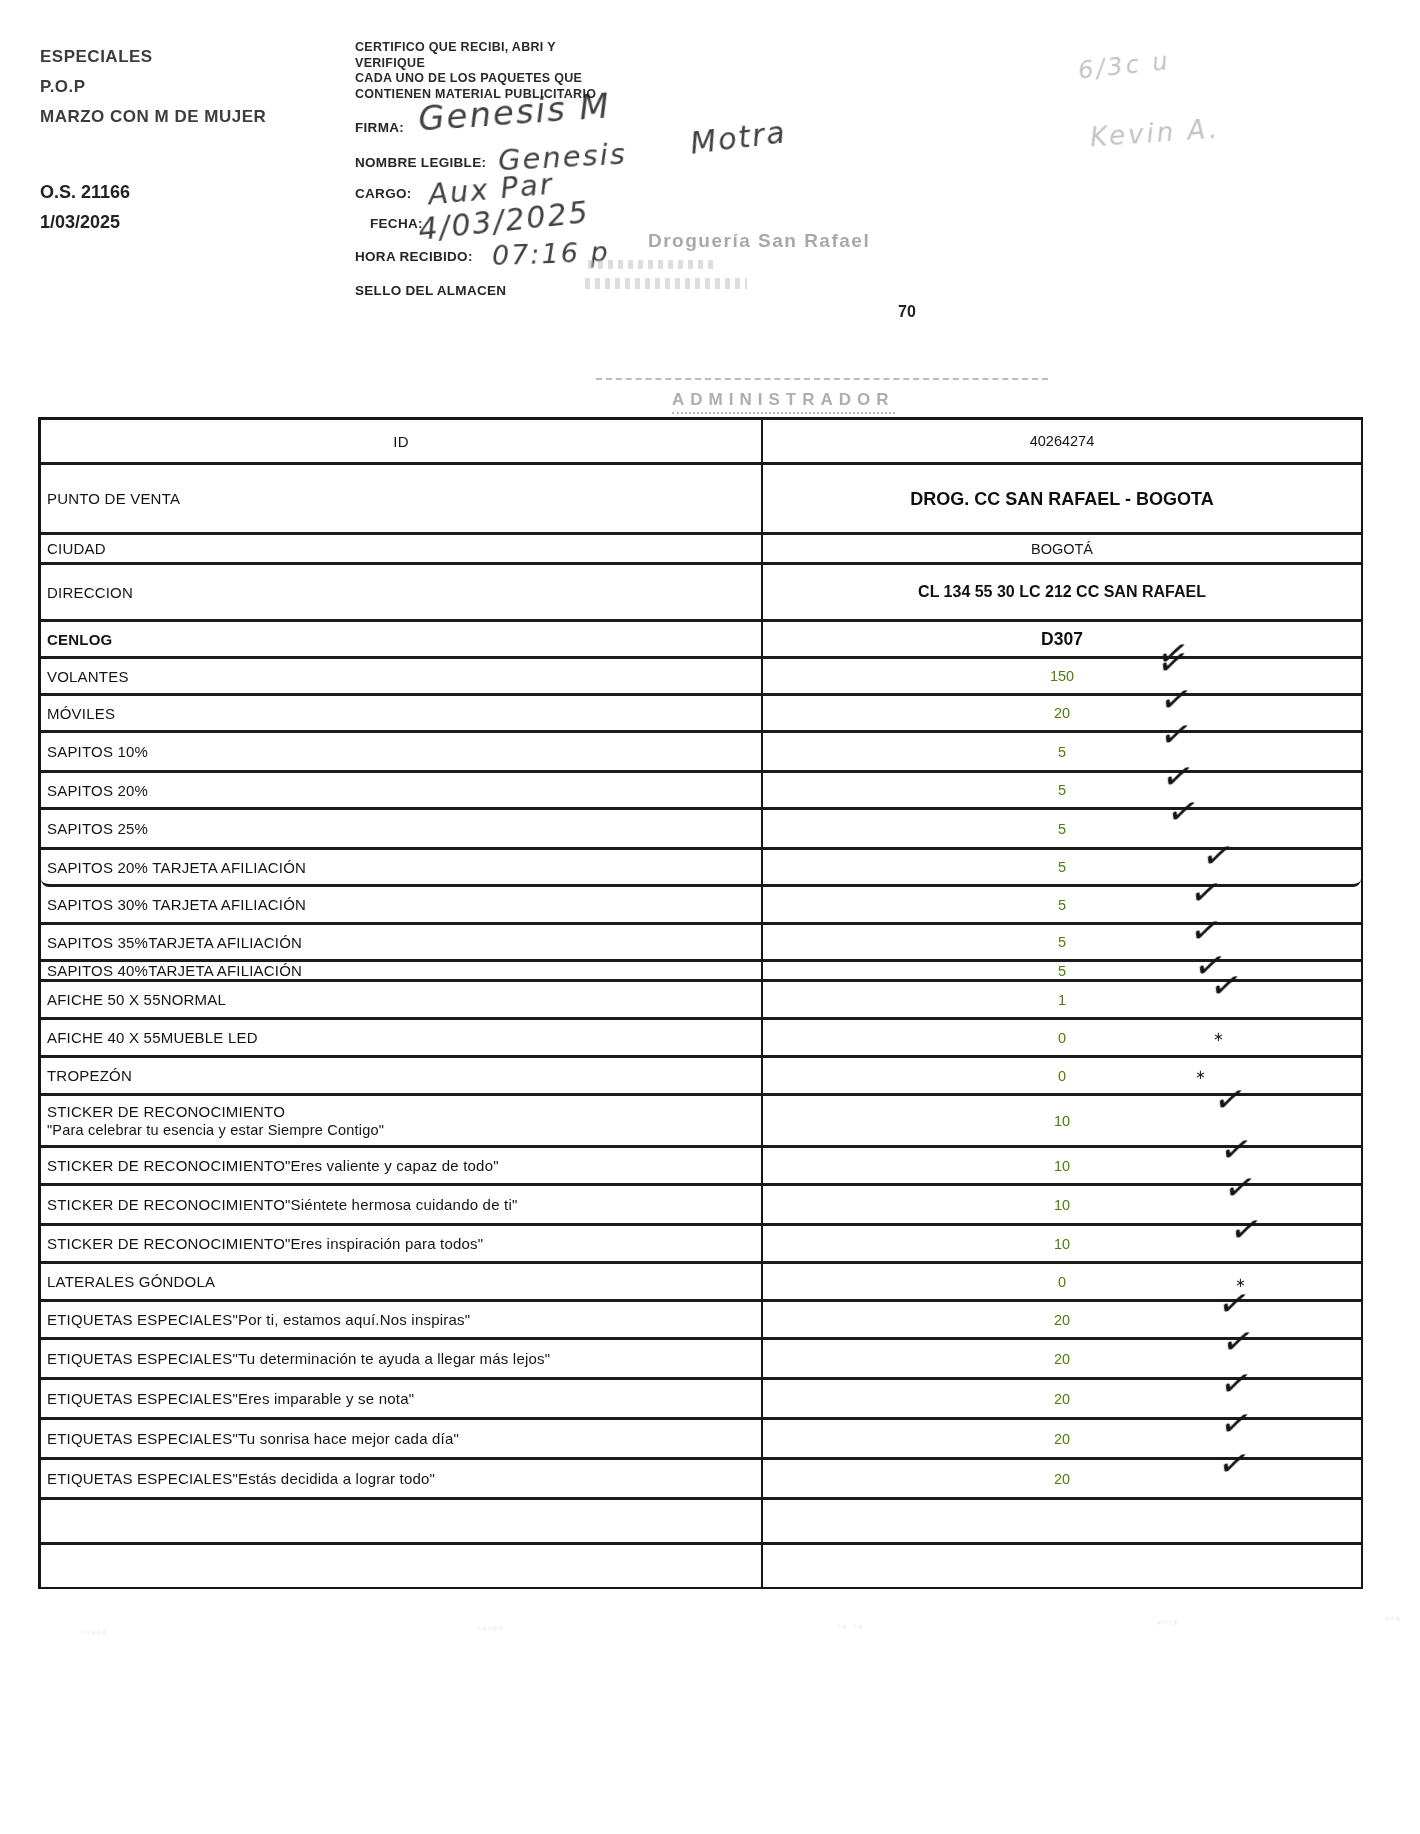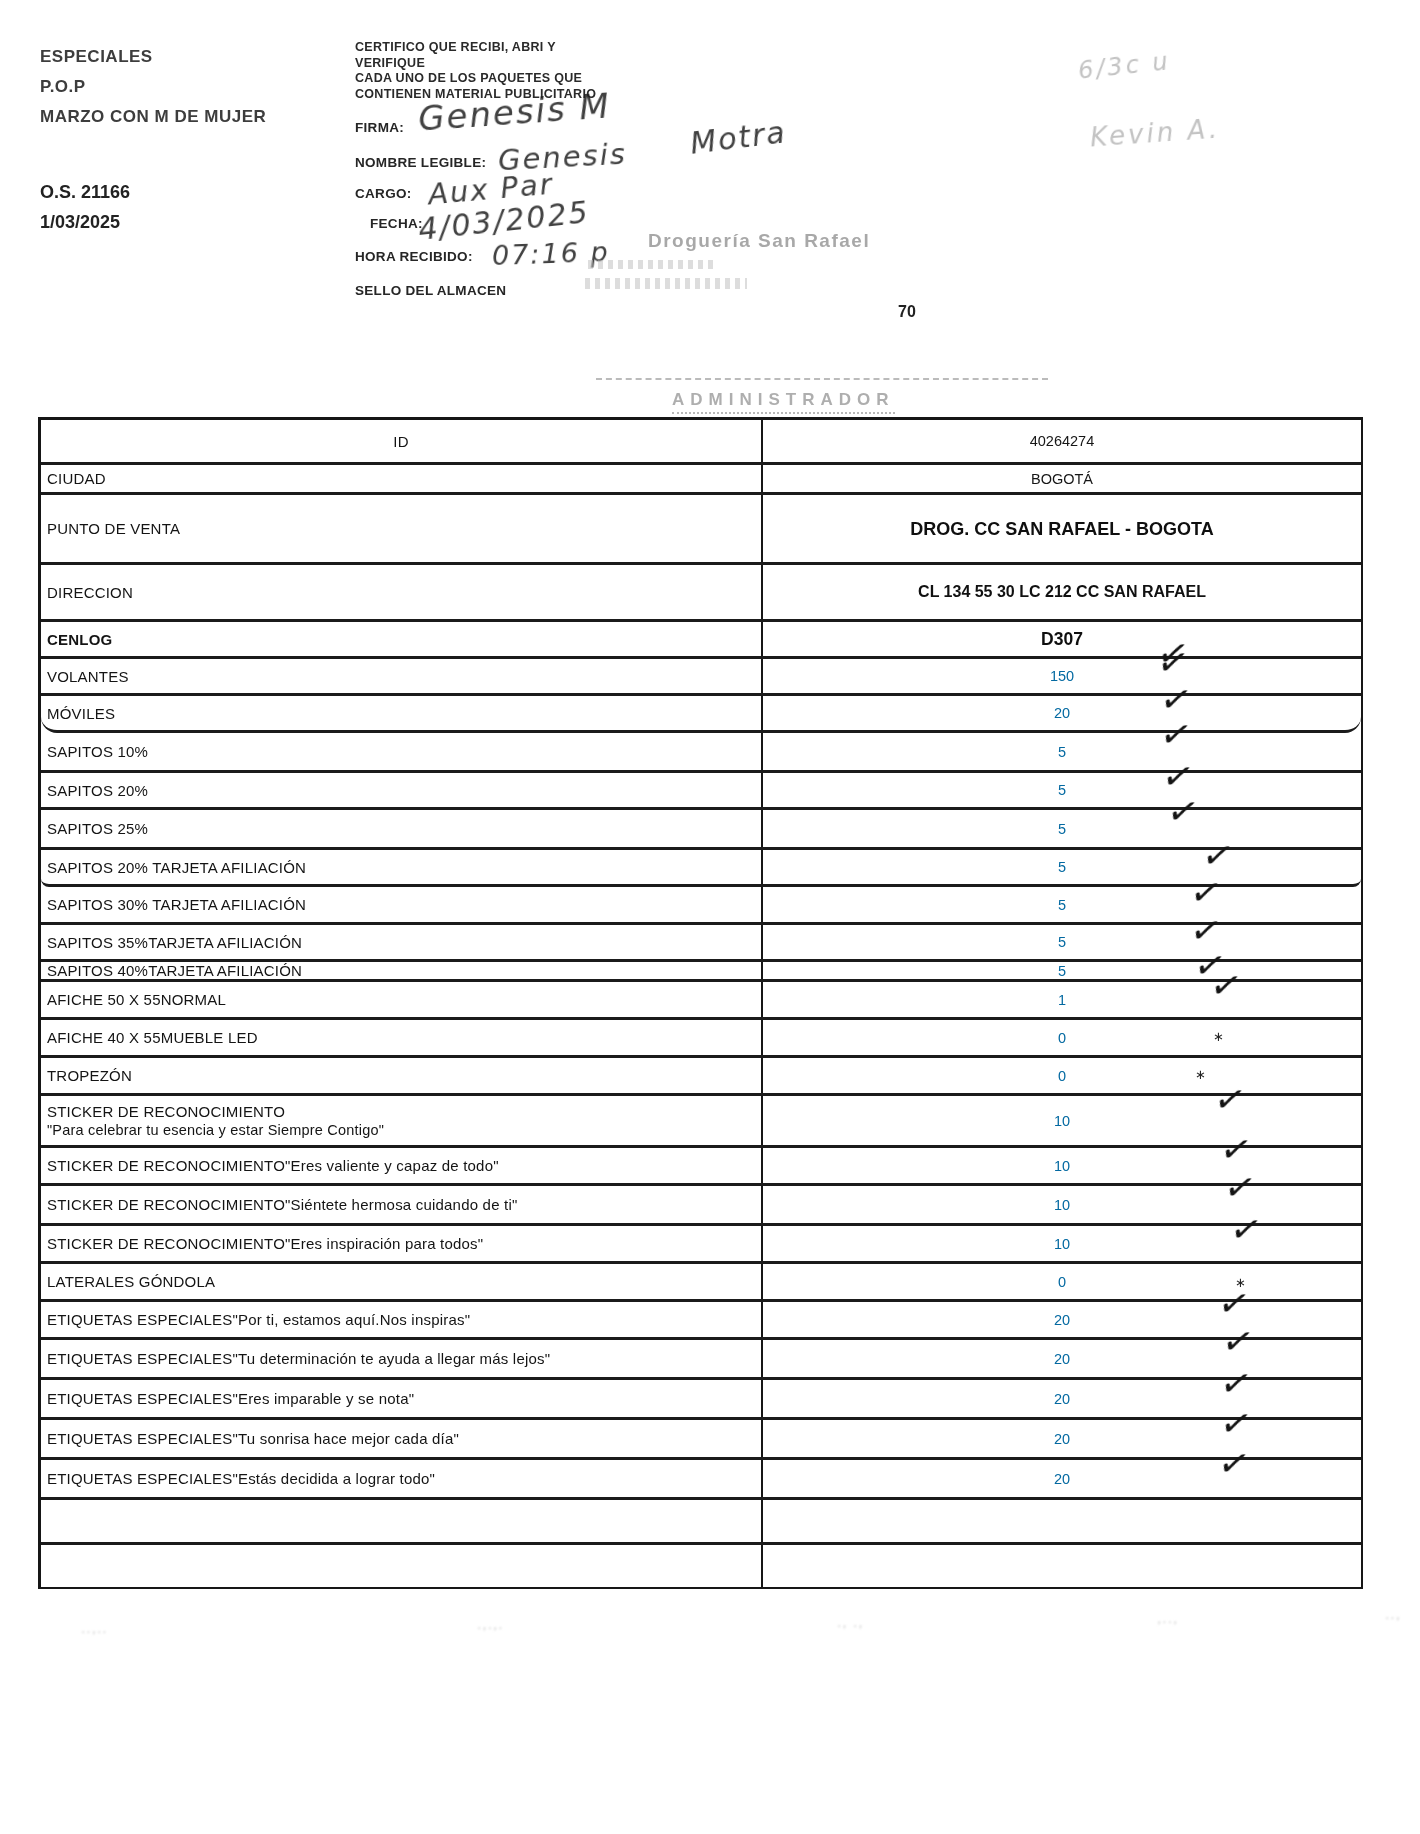--- a/index.html
+++ b/index.html
@@ -36,21 +36,21 @@
   .trow:last-child{border-bottom:none;}
   .cell-l{width:722px;border-right:2px solid #161616;box-sizing:border-box;position:relative;
       display:flex;flex-direction:column;justify-content:center;padding:2px 6px;}
   .cell-r{flex:1;position:relative;}
   .lbl{font-size:15px;color:#141414;letter-spacing:.2px;line-height:19px;}
   .lbl2{font-size:14.5px;color:#141414;letter-spacing:.2px;line-height:18px;}
   .l-center{text-align:center;}
   .l-bold{font-weight:bold;}
   .val{position:absolute;left:0;right:0;top:50%;transform:translateY(-50%);text-align:center;}
   .v-plain{font-size:14.5px;color:#161616;}
-  .v-num{font-size:14.5px;color:#0369a1;}
+  .v-num{font-size:14.5px;color:#4d7c0f;}
   .v-bold{font-weight:bold;font-size:16px;color:#111;}
   .v-bold-lg{font-weight:bold;font-size:18px;color:#0f0f0f;}
   .v-bold-md{font-weight:bold;font-size:17.5px;color:#0f0f0f;}
   .check{position:absolute;font-size:36px;color:#141414;transform:rotate(7deg) skewX(-6deg);
       z-index:3;line-height:1;filter:blur(.2px);}
   .dotmark{position:absolute;font-size:13px;color:#242424;z-index:3;line-height:1;}
   .smudge{position:absolute;color:#bdbdbd;font-size:12px;letter-spacing:2px;filter:blur(.8px);
       font-style:italic;}
 </style>
 </head>
@@ -100,34 +100,34 @@
   <div class="abs pop-table">
     <div id="tbody">
         <div class="trow" style="height: 45px;">
           <div class="cell-l">
             <div class="lbl l-center ">ID</div>
           </div>
           <div class="cell-r">
             <div class="val v-plain">40264274</div>
           </div>
         </div>
+        <div class="trow" style="height: 70px;">
+          <div class="cell-l">
+            <div class="lbl  ">PUNTO DE VENTA</div>
+          </div>
+          <div class="cell-r">
+            <div class="val v-bold-lg">DROG. CC SAN RAFAEL - BOGOTA</div>
+          </div>
+        </div>
         <div class="trow" style="height: 30px;">
           <div class="cell-l">
             <div class="lbl  ">CIUDAD</div>
           </div>
           <div class="cell-r">
             <div class="val v-plain">BOGOTÁ</div>
-          </div>
-        </div>
-        <div class="trow" style="height: 70px;">
-          <div class="cell-l">
-            <div class="lbl  ">PUNTO DE VENTA</div>
-          </div>
-          <div class="cell-r">
-            <div class="val v-bold-lg">DROG. CC SAN RAFAEL - BOGOTA</div>
           </div>
         </div>
         <div class="trow" style="height: 57px;">
           <div class="cell-l">
             <div class="lbl  ">DIRECCION</div>
           </div>
           <div class="cell-r">
             <div class="val v-bold">CL 134 55 30 LC 212 CC SAN RAFAEL</div>
           </div>
         </div>
@@ -142,21 +142,21 @@
         </div>
         <div class="trow" style="height: 37px;">
           <div class="cell-l">
             <div class="lbl  ">VOLANTES</div>
           </div>
           <div class="cell-r">
             <div class="val v-num">150</div>
             <span class="check" style="left: 395px; top: -14px;">✓</span>
           </div>
         </div>
-        <div class="trow" style="height: 37px; border-radius: 16px;">
+        <div class="trow" style="height: 37px;">
           <div class="cell-l">
             <div class="lbl  ">MÓVILES</div>
           </div>
           <div class="cell-r">
             <div class="val v-num">20</div>
             <span class="check" style="left: 398px; top: -14px;">✓</span>
           </div>
         </div>
         <div class="trow" style="height: 40px;">
           <div class="cell-l">

